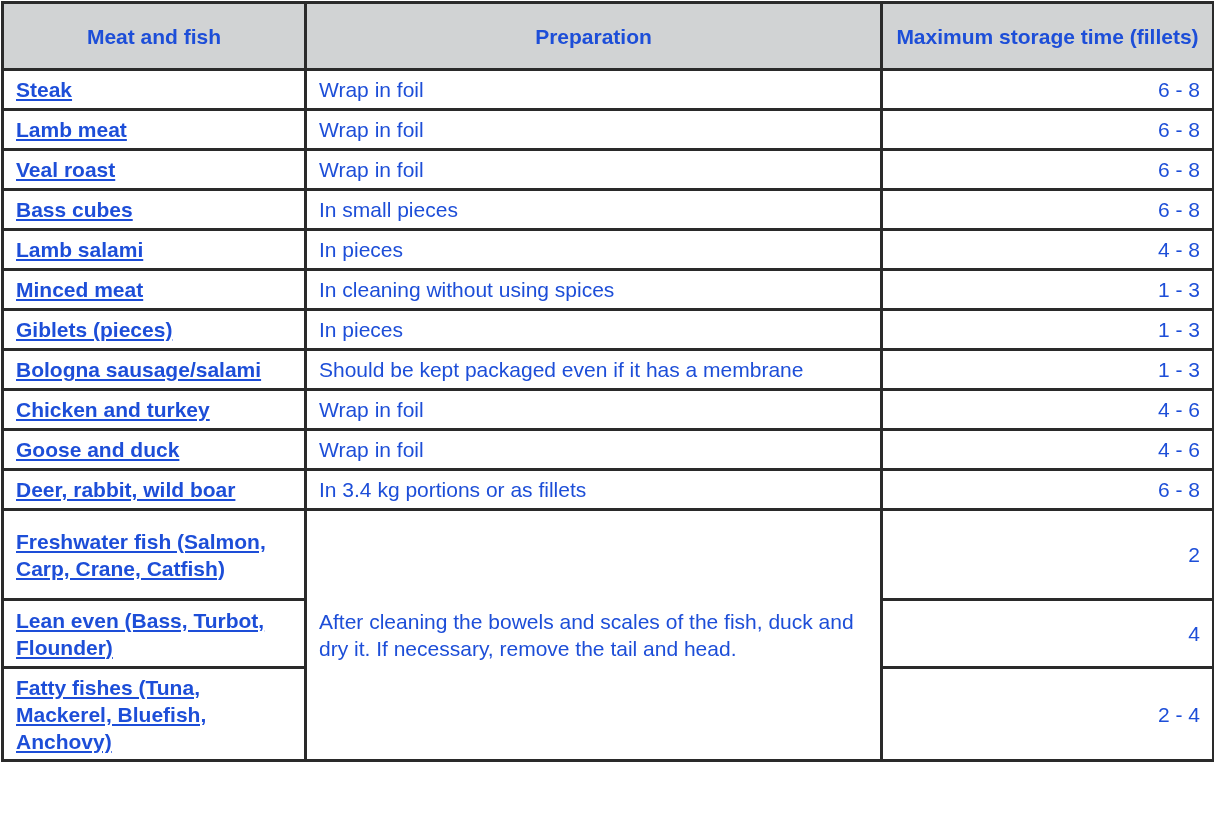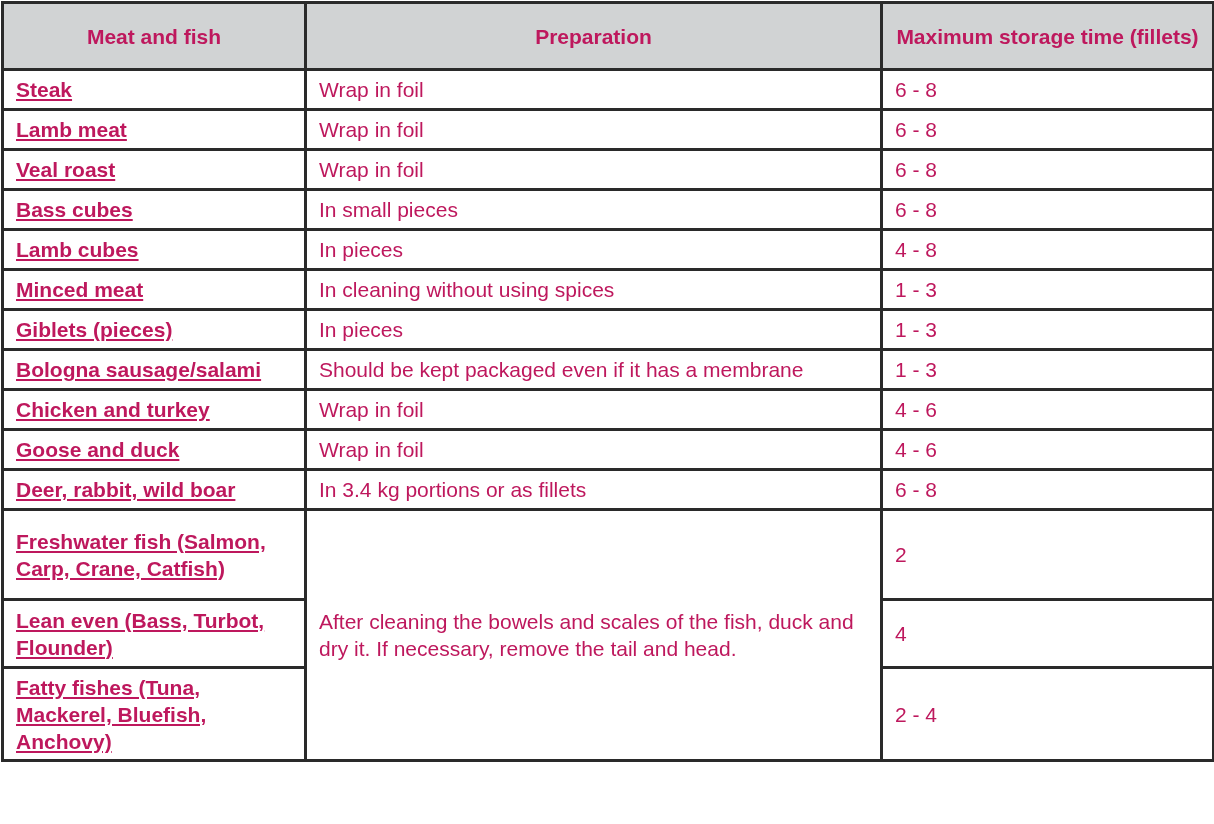--- a/index.html
+++ b/index.html
@@ -2,41 +2,41 @@
 <html><head>
 <meta charset="utf-8">
 <style>
   html, body { margin: 0; padding: 0; background: #ffffff; }
   body { width: 1214px; height: 824px; overflow: hidden; }
   table.storage {
     position: absolute; left: 1px; top: 1px;
     width: 1211px;
     border-collapse: collapse;
     font-family: "Liberation Sans", sans-serif;
-    color: #be185d;
+    color: #1d4ed8;
     table-layout: fixed;
   }
   table.storage td, table.storage th {
     border: 3px solid #2a2a2a;
     padding: 0 12px;
     font-size: 21px;
     line-height: 27px;
     vertical-align: middle;
   }
   table.storage th {
     background: #d1d3d4;
     font-weight: bold;
     text-align: center;
     height: 64px;
   }
   col.c1 { width: 303px; }
   col.c2 { width: 576px; }
   col.c3 { width: 332px; }
   td.item { font-weight: bold; text-decoration: underline; }
-  td.time { text-align: left; }
+  td.time { text-align: right; }
   tr.r td { height: 37px; }
   tr.f1 td { height: 87px; }
   tr.f2 td { height: 65px; }
   tr.f3 td { height: 90px; }
 </style>
 </head>
 <body>
 
 <table class="storage">
   <colgroup>
@@ -66,21 +66,21 @@
       <td class="item">Veal roast</td>
       <td>Wrap in foil</td>
       <td class="time">6 - 8</td>
     </tr>
     <tr class="r">
       <td class="item">Bass cubes</td>
       <td>In small pieces</td>
       <td class="time">6 - 8</td>
     </tr>
     <tr class="r">
-      <td class="item">Lamb cubes</td>
+      <td class="item">Lamb salami</td>
       <td>In pieces</td>
       <td class="time">4 - 8</td>
     </tr>
     <tr class="r">
       <td class="item">Minced meat</td>
       <td>In cleaning without using spices</td>
       <td class="time">1 - 3</td>
     </tr>
     <tr class="r">
       <td class="item">Giblets (pieces)</td>

